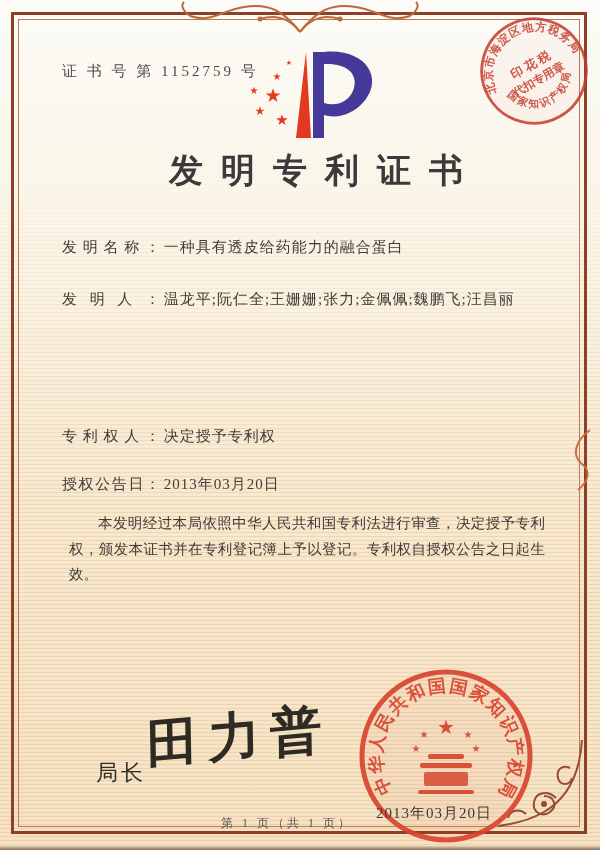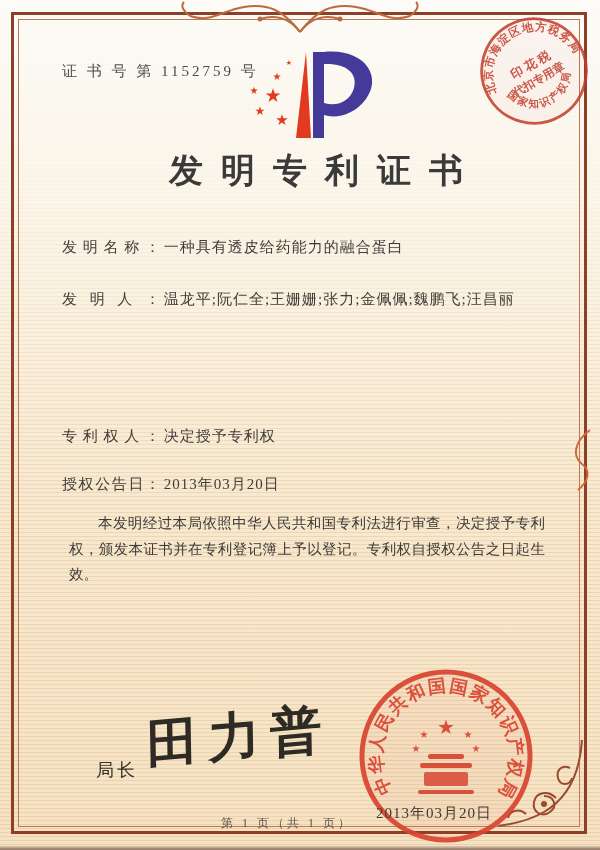--- a/index.html
+++ b/index.html
@@ -21,21 +21,21 @@
   .tax-stamp{position:absolute;left:477px;top:14px;width:114px;height:114px;transform:rotate(-30deg);opacity:.85;}
   .title{position:absolute;left:0;right:0;top:148px;text-align:center;font-size:34px;font-weight:600;
     letter-spacing:18px;text-indent:18px;color:#3a3a3a;}
   .frow{position:absolute;left:62px;width:490px;font-size:15px;color:#403c38;}
   .flabel{display:inline-block;width:98px;text-align:justify;text-align-last:justify;vertical-align:top;}
   .fvalue{letter-spacing:1px;}
   .r0{top:238px}.r1{top:290px}.r2{top:340px}.r3{top:382px}.r4{top:427px}.r5{top:475px}
   .paras{position:absolute;left:58px;right:44px;top:500px;font-size:14.5px;line-height:25.5px;
     color:#3c3a37;text-align:justify;}
   .paras p{margin:11px;text-indent:2em;}
-  .sig-label{position:absolute;left:96px;top:758px;font-size:18px;letter-spacing:3px;color:#332f2a;}
+  .sig-label{position:absolute;left:96px;top:758px;font-size:22px;letter-spacing:3px;color:#332f2a;}
   .sig-name{position:absolute;left:146px;top:702px;font-size:52px;font-weight:600;letter-spacing:10px;
     color:#2e2a24;transform:rotate(-5deg) skewX(-4deg);}
   .seal{position:absolute;left:356px;top:666px;width:180px;height:180px;opacity:.92;}
   .seal-date{position:absolute;left:376px;top:804px;font-size:15px;letter-spacing:1px;color:#3e3a34;z-index:4;}
   .footer{position:absolute;left:0;right:26px;top:815px;text-align:center;font-size:12px;
     letter-spacing:3px;color:#5a5550;}
 </style>
 </head>
 <body>
 

